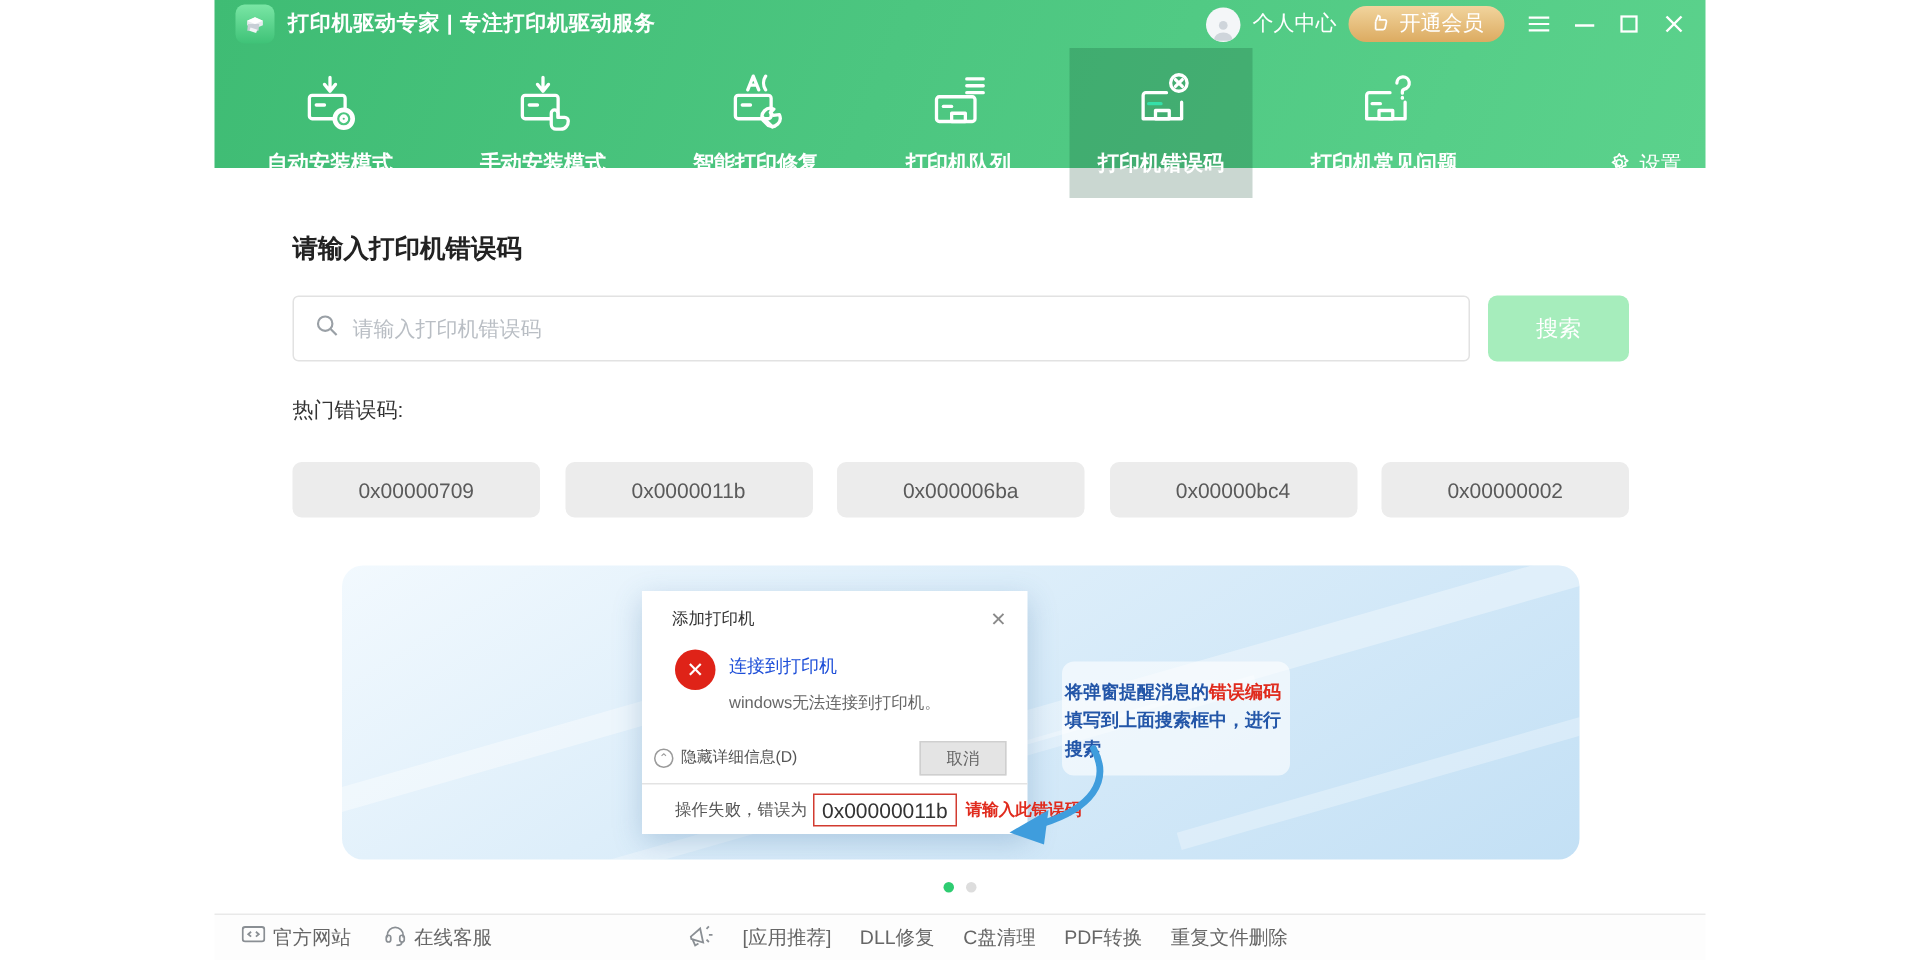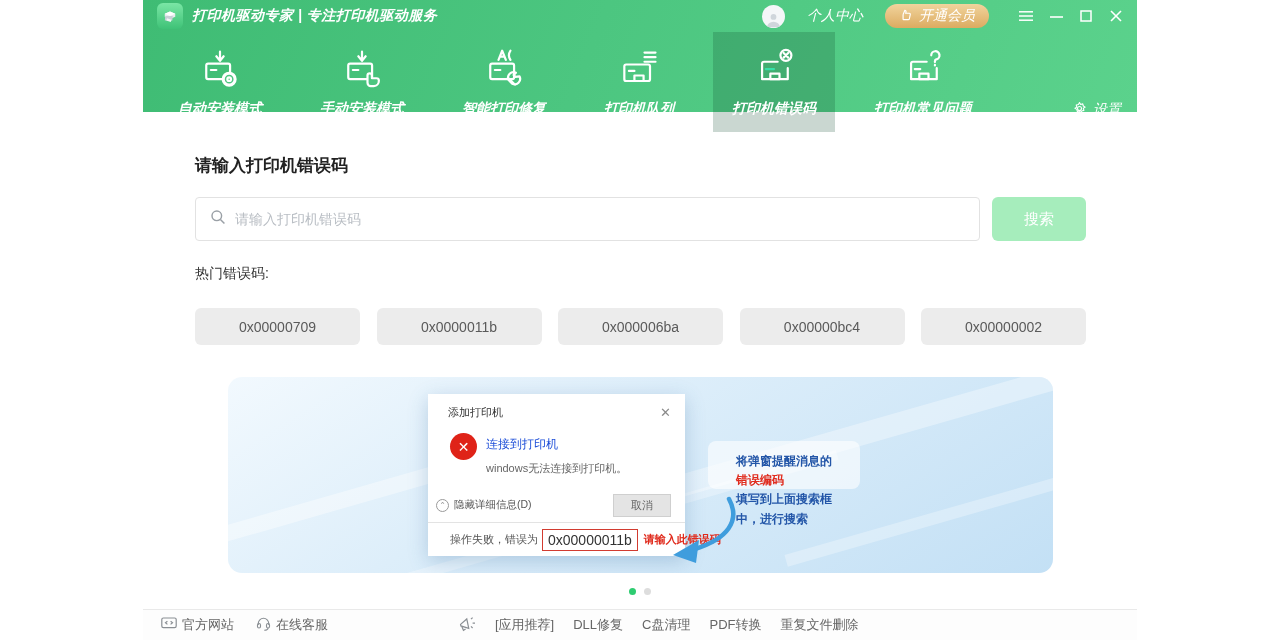--- a/index.html
+++ b/index.html
@@ -1,25 +1,25 @@
 <!DOCTYPE html>
 <html><head>
 <meta charset="utf-8">
 <style>
   * { margin:0; padding:0; box-sizing:border-box; }
   html,body { width:1280px; height:640px; background:#ffffff; font-family:"Liberation Sans","DejaVu Sans",sans-serif; overflow:hidden; }
   .window { position:absolute; left:143px; top:0; width:994px; height:640px; background:#fff; }
 
   
   .header { position:absolute; left:0; top:0; width:994px; height:112px;
-            background:linear-gradient(112deg,#3fbc74 0%,#4cc680 45%,#5bd28c 100%);font-style:italic; }
+            background:linear-gradient(112deg,#3fbc74 0%,#4cc680 45%,#5bd28c 100%); }
   .titlebar { position:absolute; left:0; top:0; width:100%; height:32px; display:flex; align-items:center; padding:0 14px; }
   .logo { width:26px; height:26px; border-radius:6px; background:linear-gradient(180deg,#7ae6a5,#3fc277); display:flex; align-items:center; justify-content:center; margin-right:9px; }
   .app-title { color:#fff; font-size:14px; font-weight:bold; letter-spacing:.5px; }
-  .tb-right { margin-left:auto; display:flex; align-items:center; gap:22px; }
+  .tb-right { margin-left:auto; display:flex; align-items:center; gap:8px; }
   .avatar { width:23px; height:23px; border-radius:50%; background:#f4f6f8; overflow:hidden; display:flex; align-items:flex-end; justify-content:center; }
   .user-center { color:#fff; font-size:14px; cursor:default; }
   .vip-pill { display:flex; align-items:center; gap:6px; height:24px; padding:0 14px; border-radius:12px;
               background:linear-gradient(180deg,#f1d49d,#dcab61); color:#fff; font-size:14px; }
   .win-btns { display:flex; align-items:center; gap:16px; margin-left:8px; }
   .win-btn { width:14px; height:14px; display:flex; align-items:center; justify-content:center; }
 
   
   .nav { position:absolute; left:0; top:32px; width:100%; height:100px; display:flex; gap:20px; padding-left:16px; }
   .tab { height:100px; padding:0 19px; display:flex; flex-direction:column; align-items:center; justify-content:flex-start; padding-top:15px; cursor:default; }
@@ -60,22 +60,22 @@
   .err-msg { color:#666; font-size:11px; margin-top:8px; }
   .dlg-detail-row { position:absolute; left:0; top:98px; width:100%; height:26px; display:flex; align-items:center; padding:0 14px 0 8px; }
   .chev-circle { width:13px; height:13px; border-radius:50%; border:1px solid #9a9a9a; color:#9a9a9a; font-size:8px; display:flex; align-items:center; justify-content:center; margin-right:5px; }
   .detail-label { font-size:10.5px; color:#555; }
   .cancel-btn { margin-left:auto; width:58px; height:23px; background:#e4e4e4; border:1px solid #cfcfcf; color:#666; font-size:11px; font-family:inherit; }
   .dlg-bottom { position:absolute; left:0; top:128px; width:100%; height:34px; border-top:1px solid #e3e3e3; display:flex; align-items:center; padding-left:22px; }
   .fail-text { font-size:11px; color:#555; white-space:nowrap; }
   .code-box { border:1px solid #d23b30; color:#333; font-size:14px; padding:2px 5px; margin:0 6px 0 4px; white-space:nowrap; }
   .fail-red { font-size:11px; color:#e02b1d; font-weight:bold; white-space:nowrap; }
 
-  .callout { position:absolute; left:480px; top:64px; width:152px; height:48px; border-radius:8px; background:rgba(255,255,255,0.6);
-             padding:11px 28px; font-size:12px; font-weight:bold; line-height:1.6; color:#2356a8; }
+  .callout { position:absolute; left:480px; top:64px; width:152px; height:76px; border-radius:8px; background:rgba(255,255,255,0.6);
+             padding:11px 2px; font-size:12px; font-weight:bold; line-height:1.6; color:#2356a8; }
   .callout .red { color:#e02b1d; }
   .arrow-svg { position:absolute; left:437px; top:118px; }
 
   .dots { position:absolute; left:0; top:456px; width:100%; display:flex; justify-content:center; gap:8px; }
   .dot { width:7px; height:7px; border-radius:50%; }
   .dot.active { background:#2ecc71; }
   .dot.idle { background:#ddd; }
 
   
   .footer { position:absolute; left:0; top:609px; width:994px; height:31px; border-top:1px solid #e9e9e9; background:#fdfdfd; display:flex; align-items:center; padding:0 18px; }

